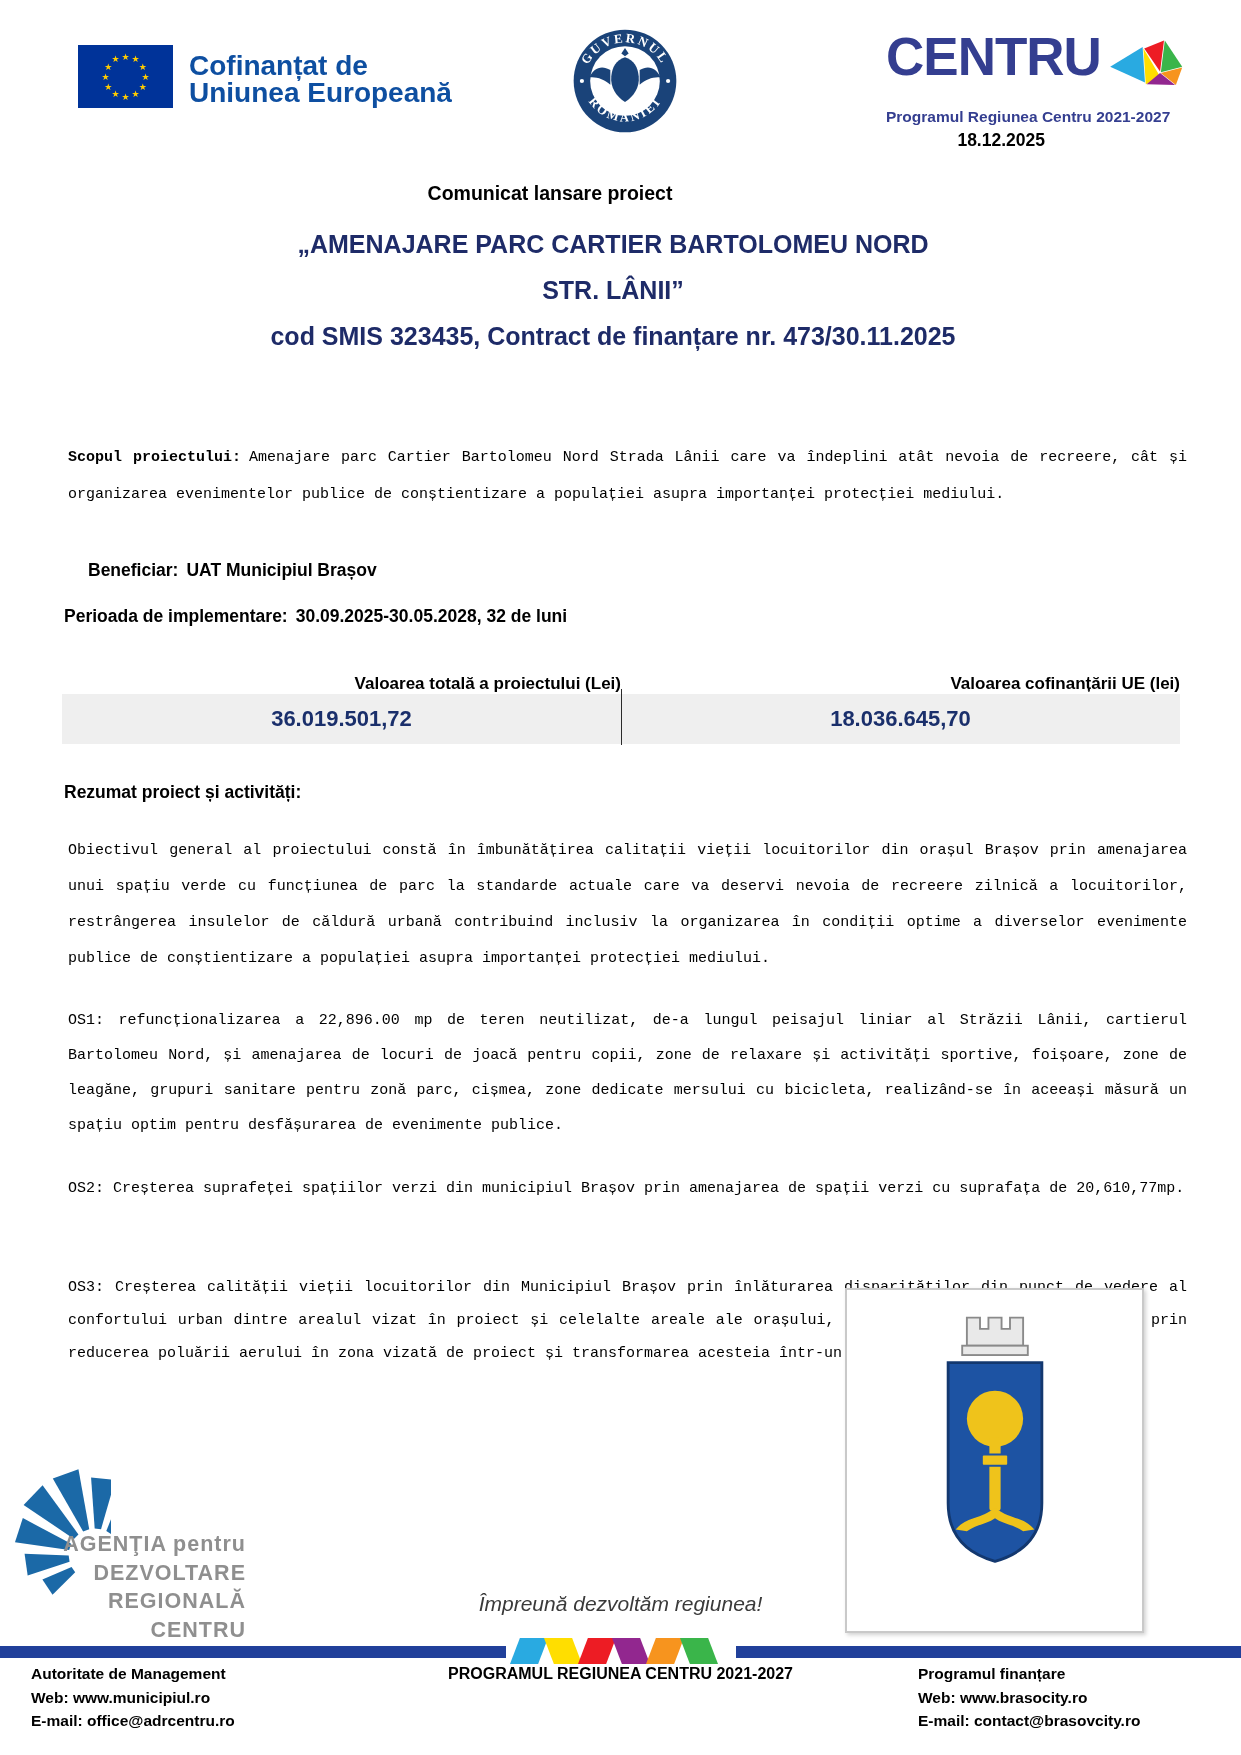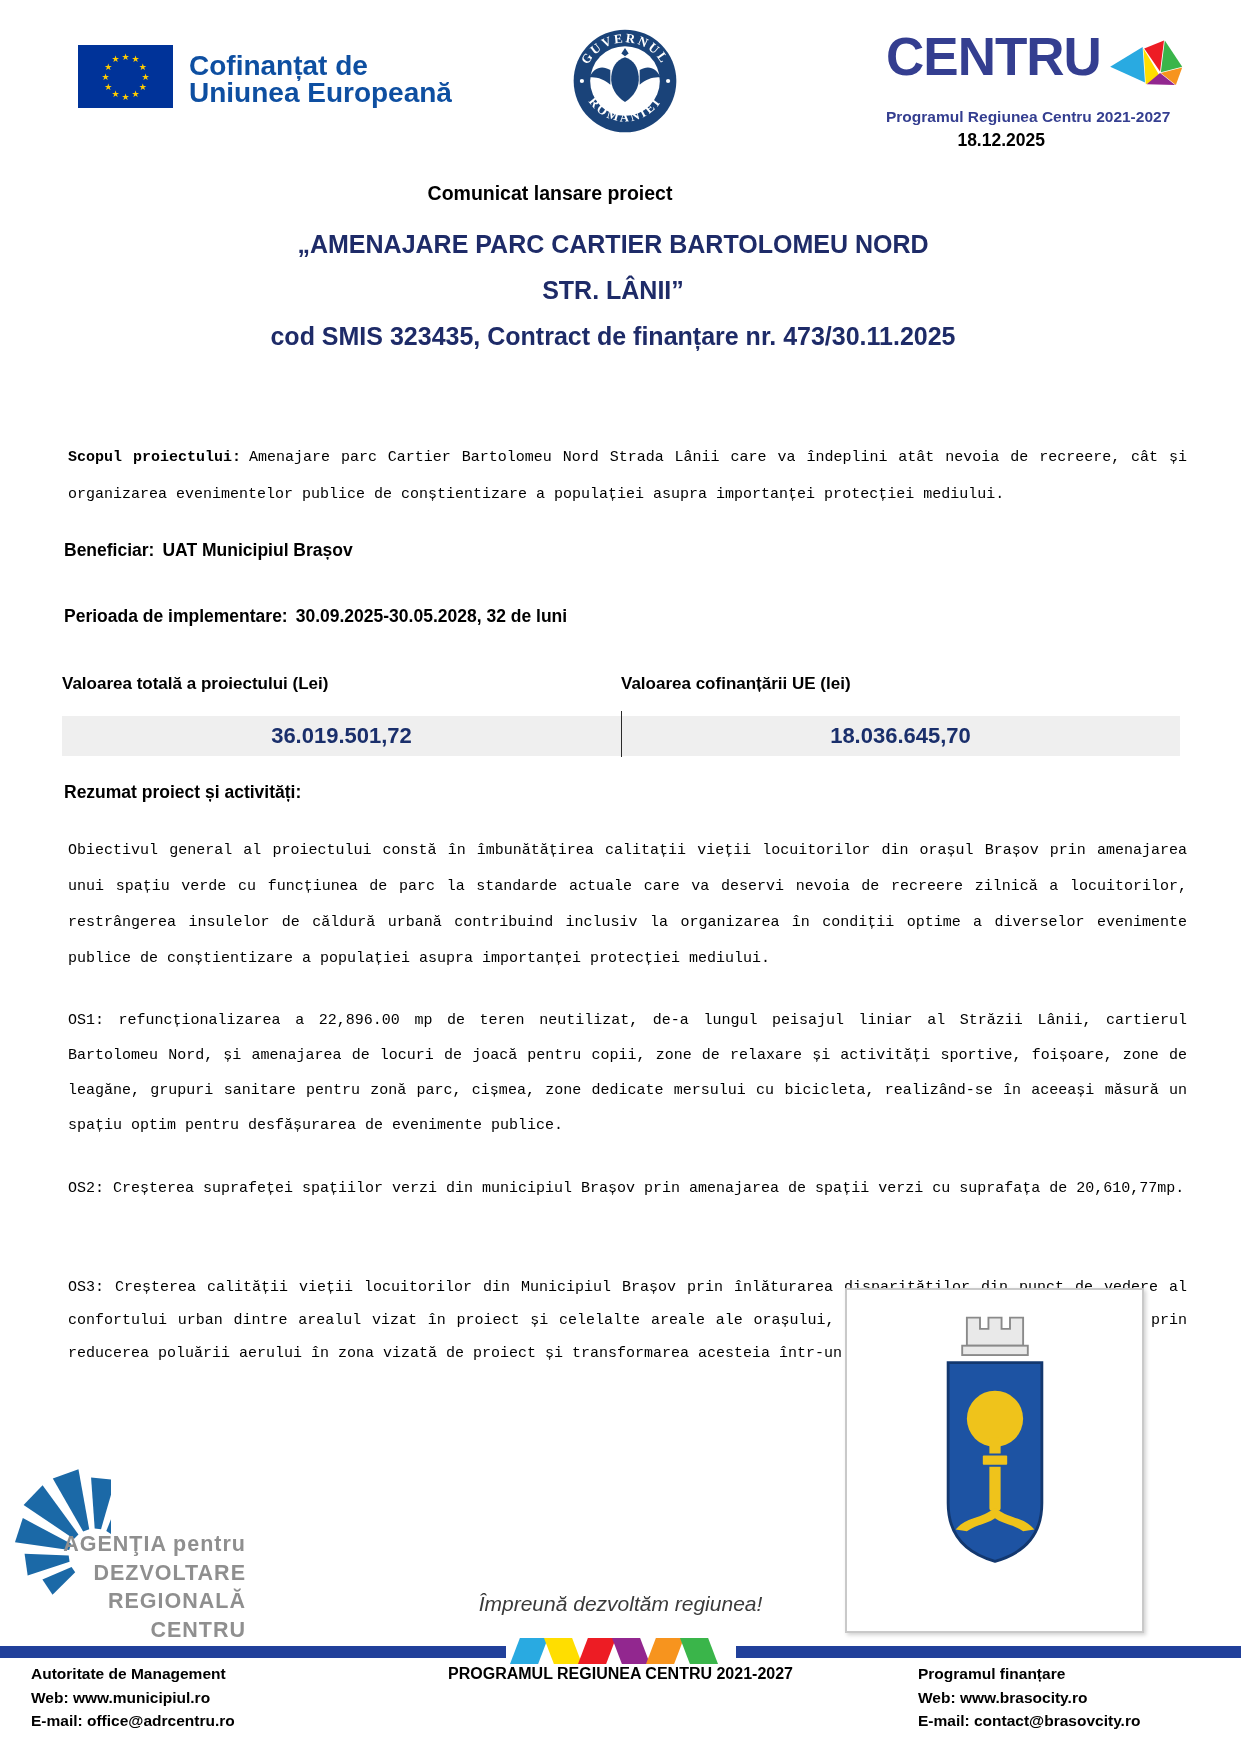--- a/index.html
+++ b/index.html
@@ -21,29 +21,29 @@
   
   .kicker{position:absolute;left:0;top:182px;width:1100px;text-align:center;font-size:19.5px;font-weight:bold;}
   .doc-title{position:absolute;left:0;top:221px;width:1226px;text-align:center;
              font-size:25px;font-weight:bold;color:var(--title_navy,#1E2B68);line-height:46px;}
 
   
   .body-par{position:absolute;left:68px;width:1119px;font-size:15px;text-align:justify;font-family:Liberation Mono, monospace;}
   .scope{top:424px;line-height:37px;}
   .lbl{font-weight:bold;}
   .line-bold{position:absolute;left:64px;font-size:17.5px;font-weight:bold;}
-  .beneficiar{top:540px;}
+  .beneficiar{top:560px;margin-left:24px;}
   .perioada{top:606px;}
   .gap{display:inline-block;width:8px;}
 
   
   .vtable{position:absolute;left:62px;top:674px;width:1118px;}
-  .vtable .heads{display:flex;font-weight:bold;font-size:17px;text-align:left;}
+  .vtable .heads{display:flex;font-weight:bold;font-size:17px;text-align:right;}
   .vtable .cell{width:50%;}
-  .vtable .vals{position:relative;display:flex;align-items:center;background:var(--table_row_gray,#EFEFEF);height:40px;margin-top:22px;}
+  .vtable .vals{position:relative;display:flex;align-items:center;background:var(--table_row_gray,#EFEFEF);height:50px;margin-top:0;}
   .vtable .val{width:50%;text-align:center;font-size:22px;font-weight:bold;color:var(--value_navy,#1A2F6B);}
   .vtable .divider{position:absolute;left:50%;top:-5px;bottom:-1px;width:1px;background:#2b2b2b;}
 
   .rezumat{position:absolute;left:64px;top:782px;font-size:17.5px;font-weight:bold;}
   .p-obiectiv{top:818px;line-height:36px;}
   .p-os1{top:988px;line-height:35px;}
   .p-os2{top:1156px;line-height:35px;}
   .p-os3{top:1256px;line-height:33px;}
 
   

